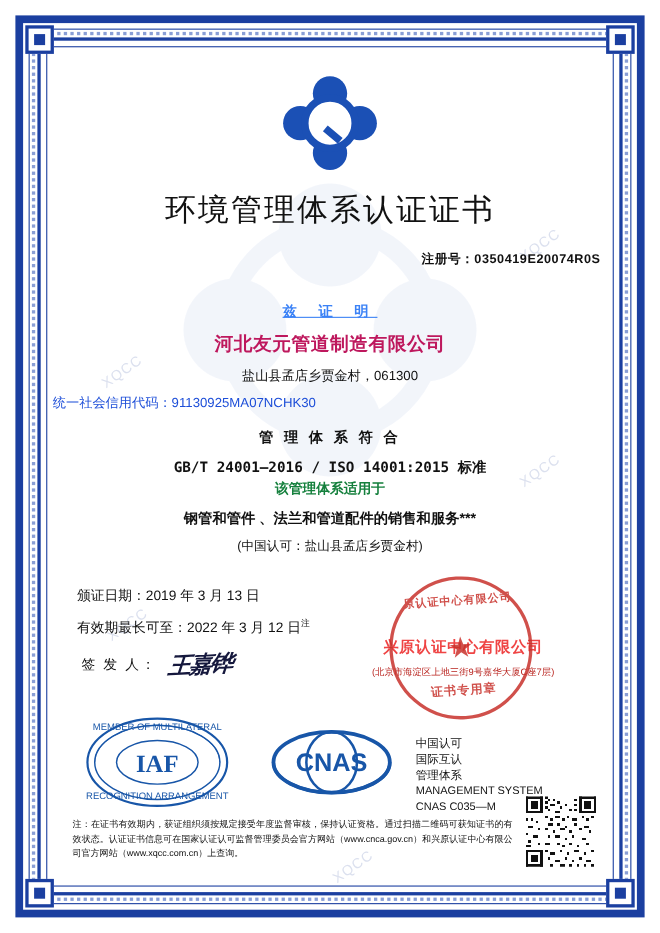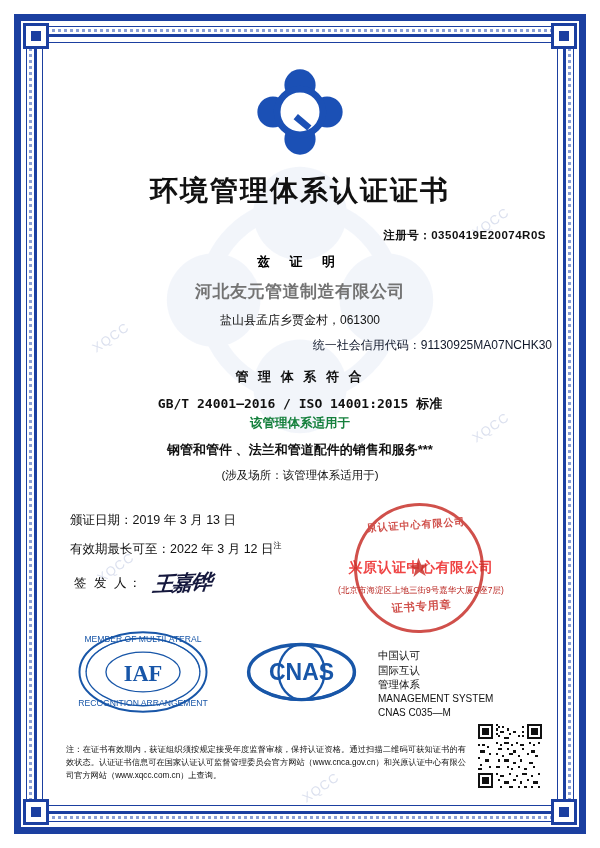--- a/index.html
+++ b/index.html
@@ -98,61 +98,62 @@
   }
   .logo {
     width: 100%;
     text-align: center;
     margin-top: 12px;
     height: 108px;
   }
   .title {
     text-align: center;
     font-size: 28px;
-    font-weight: bold;
+    font-weight: normal;
     letter-spacing: 2px;
     color: #111111;
     margin-top: 4px;
     font-family: "DejaVu Sans", "Liberation Sans", sans-serif;
   }
   .reg-no {
     text-align: right;
     font-size: 11.5px;
     font-weight: bold;
     color: #111;
     margin-top: 18px;
     padding-right: 6px;
     letter-spacing: .5px;
   }
   .label-line {
     text-align: center;
     font-size: 13px;
     font-weight: bold;
     letter-spacing: 8px;
-    color: #000000;
-    margin-top: 10px;
+    color: #3b82f6;
+    margin-top: 31px;
+    text-decoration: underline;
   }
   .company {
     text-align: center;
     font-size: 17px;
     font-weight: bold;
-    color: #737373;
+    color: #be185d;
     margin-top: 9px;
     letter-spacing: .5px;
   }
   .addr {
     text-align: center;
     font-size: 12px;
     color: #111;
     margin-top: 9px;
   }
   .credit {
-    text-align: right;
+    text-align: left;
     font-size: 12px;
-    color: #0f172a;
+    color: #1d4ed8;
     margin-top: 8px;
   }
   .section-label {
     text-align: center;
     font-size: 13px;
     font-weight: bold;
     letter-spacing: 3px;
     color: #111;
     margin-top: 14px;
   }
@@ -385,21 +386,21 @@
     <div class="addr">盐山县孟店乡贾金村，061300</div>
     <div class="credit">
       <span>统一社会信用代码：</span><span>91130925MA07NCHK30</span>
     </div>
 
     <div class="section-label">管 理 体 系 符 合</div>
     <div class="standard">GB/T 24001—2016 / ISO 14001:2015 标准</div>
 
     <div class="scope-label">该管理体系适用于</div>
     <div class="scope-text">钢管和管件 、法兰和管道配件的销售和服务***</div>
-    <div class="scope-site">(涉及场所：该管理体系适用于)</div>
+    <div class="scope-site">(中国认可：盐山县孟店乡贾金村)</div>
 
     <div class="lower">
       <div class="dates">
         <div>
           <span>颁证日期：</span><span>2019 年 3 月 13 日</span>
         </div>
         <div>
           <span>有效期最长可至：</span><span>2022 年 3 月 12 日</span><span class="sup">注</span>
         </div>
       </div>

